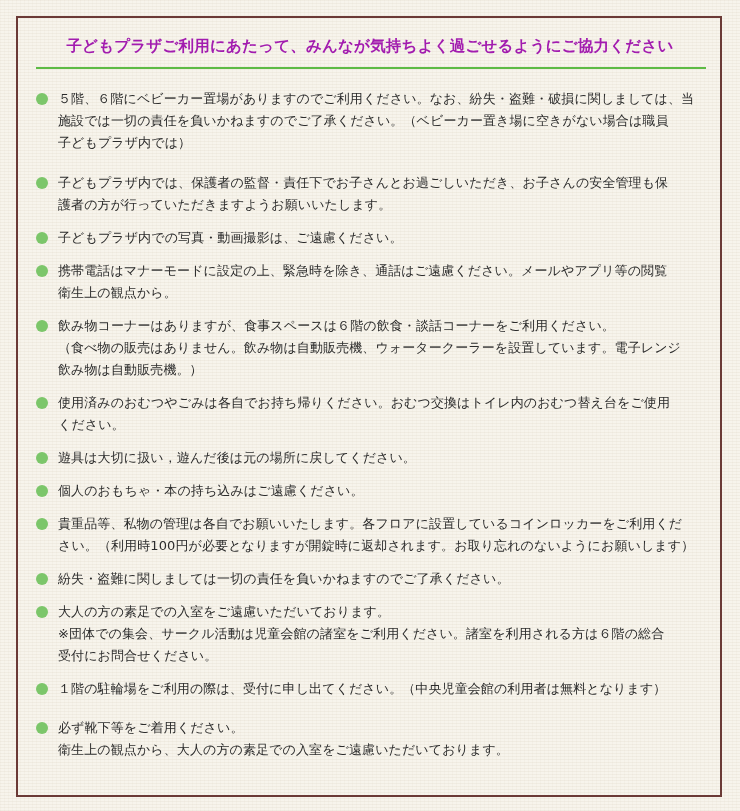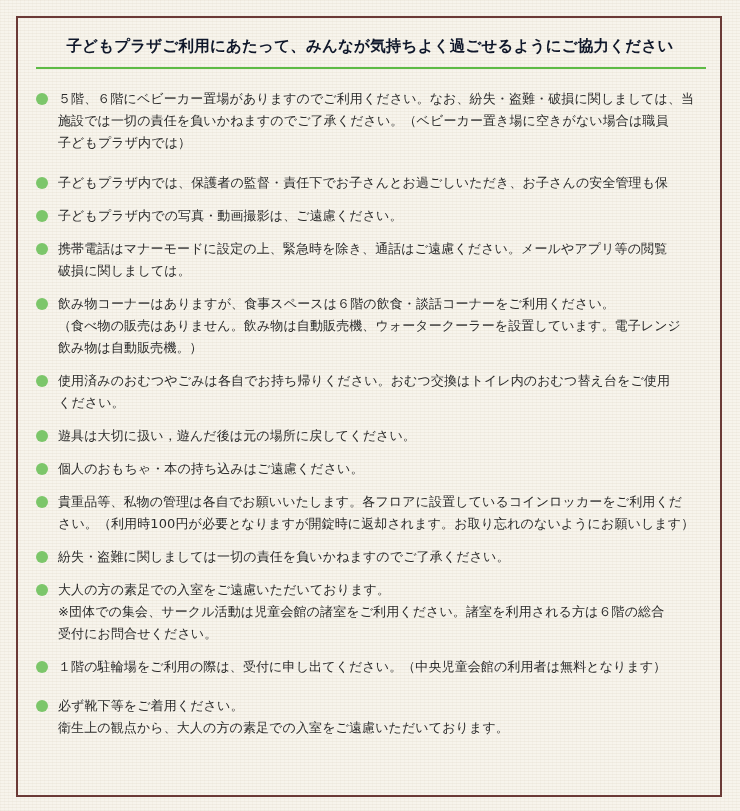--- a/index.html
+++ b/index.html
@@ -26,21 +26,21 @@
     border: 2px solid #6b3a36;
     background: transparent;
     box-sizing: content-box;
   }
   .title {
     position: absolute;
     left: 18px;
     top: 18px;
     width: 668px;
     text-align: center;
-    color: #0f172a;
+    color: #a21caf;
     font-size: 15.5px;
     font-weight: bold;
     letter-spacing: 0.2px;
     white-space: nowrap;
     margin: 0;
   }
   .title-rule {
     position: absolute;
     left: 18px;
     top: 49px;
@@ -85,29 +85,29 @@
 <div class="panel">
   <h2 class="title">子どもプラザご利用にあたって、みんなが気持ちよく過ごせるようにご協力ください</h2>
   <div class="title-rule"></div>
   <ul class="list" id="rules-list">
       <li class="item" style="margin-bottom: 18px;">
     <span class="bullet"></span>
     <span class="text"><span class="line">５階、６階にベビーカー置場がありますのでご利用ください。なお、紛失・盗難・破損に関しましては、当</span><span class="line">施設では一切の責任を負いかねますのでご了承ください。（ベビーカー置き場に空きがない場合は職員</span><span class="line">子どもプラザ内では）</span></span>
   </li>
       <li class="item" style="margin-bottom: 11px;">
     <span class="bullet"></span>
-    <span class="text"><span class="line">子どもプラザ内では、保護者の監督・責任下でお子さんとお過ごしいただき、お子さんの安全管理も保</span></span>
+    <span class="text"><span class="line">子どもプラザ内では、保護者の監督・責任下でお子さんとお過ごしいただき、お子さんの安全管理も保</span><span class="line">護者の方が行っていただきますようお願いいたします。</span></span>
   </li>
       <li class="item" style="margin-bottom: 11px;">
     <span class="bullet"></span>
     <span class="text"><span class="line">子どもプラザ内での写真・動画撮影は、ご遠慮ください。</span></span>
   </li>
       <li class="item" style="margin-bottom: 11px;">
     <span class="bullet"></span>
-    <span class="text"><span class="line">携帯電話はマナーモードに設定の上、緊急時を除き、通話はご遠慮ください。メールやアプリ等の閲覧</span><span class="line">破損に関しましては。</span></span>
+    <span class="text"><span class="line">携帯電話はマナーモードに設定の上、緊急時を除き、通話はご遠慮ください。メールやアプリ等の閲覧</span><span class="line">衛生上の観点から。</span></span>
   </li>
       <li class="item" style="margin-bottom: 11px;">
     <span class="bullet"></span>
     <span class="text"><span class="line">飲み物コーナーはありますが、食事スペースは６階の飲食・談話コーナーをご利用ください。</span><span class="line">（食べ物の販売はありません。飲み物は自動販売機、ウォータークーラーを設置しています。電子レンジ</span><span class="line">飲み物は自動販売機。）</span></span>
   </li>
       <li class="item" style="margin-bottom: 11px;">
     <span class="bullet"></span>
     <span class="text"><span class="line">使用済みのおむつやごみは各自でお持ち帰りください。おむつ交換はトイレ内のおむつ替え台をご使用</span><span class="line">ください。</span></span>
   </li>
       <li class="item" style="margin-bottom: 11px;">

